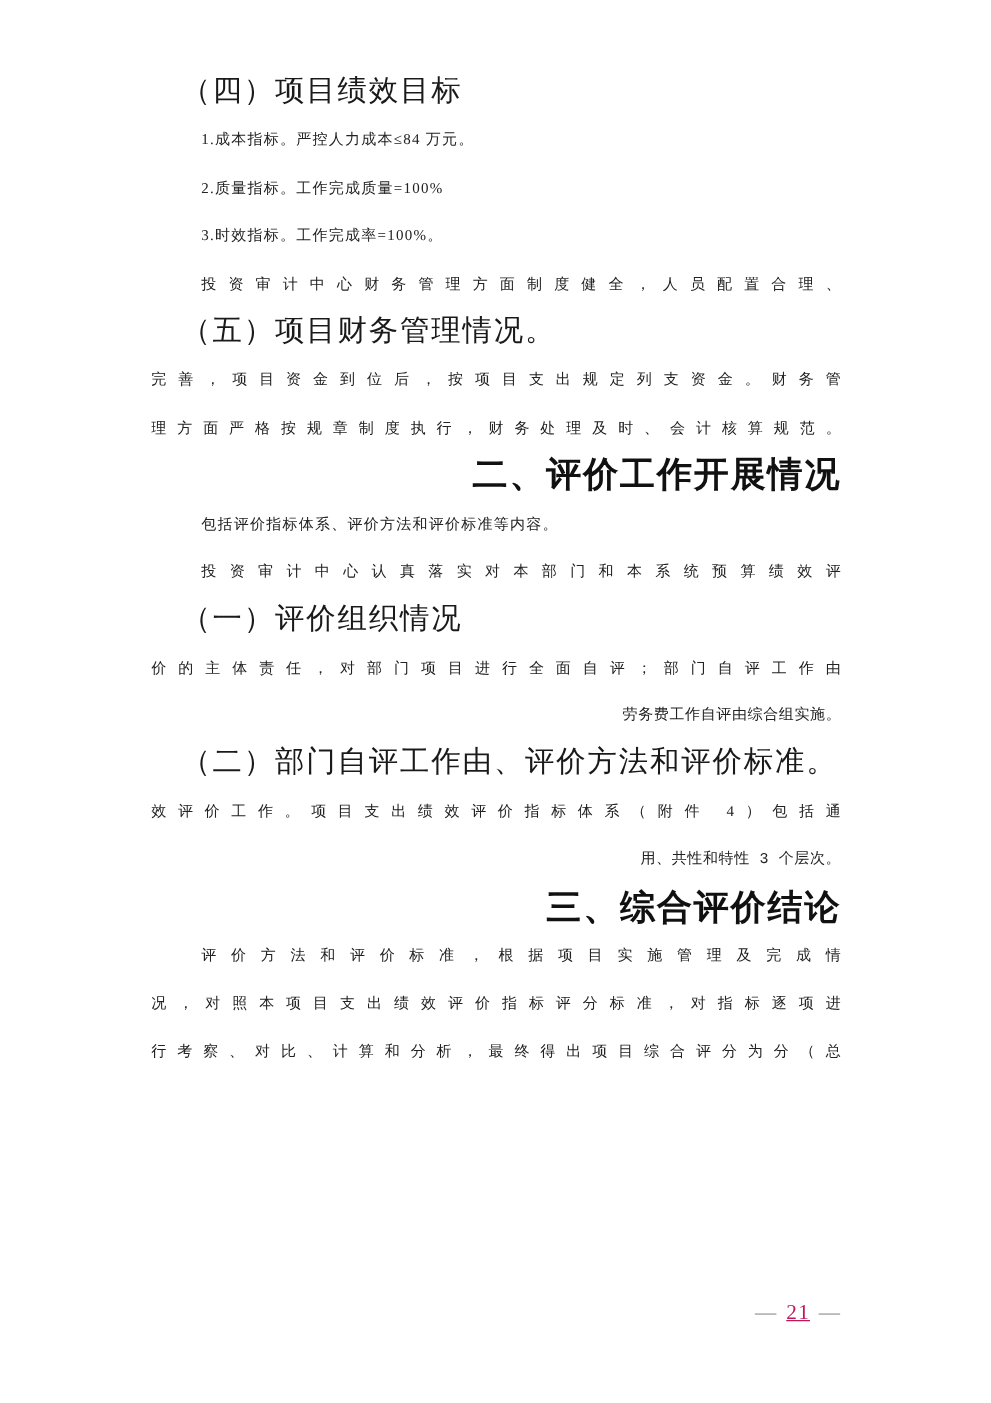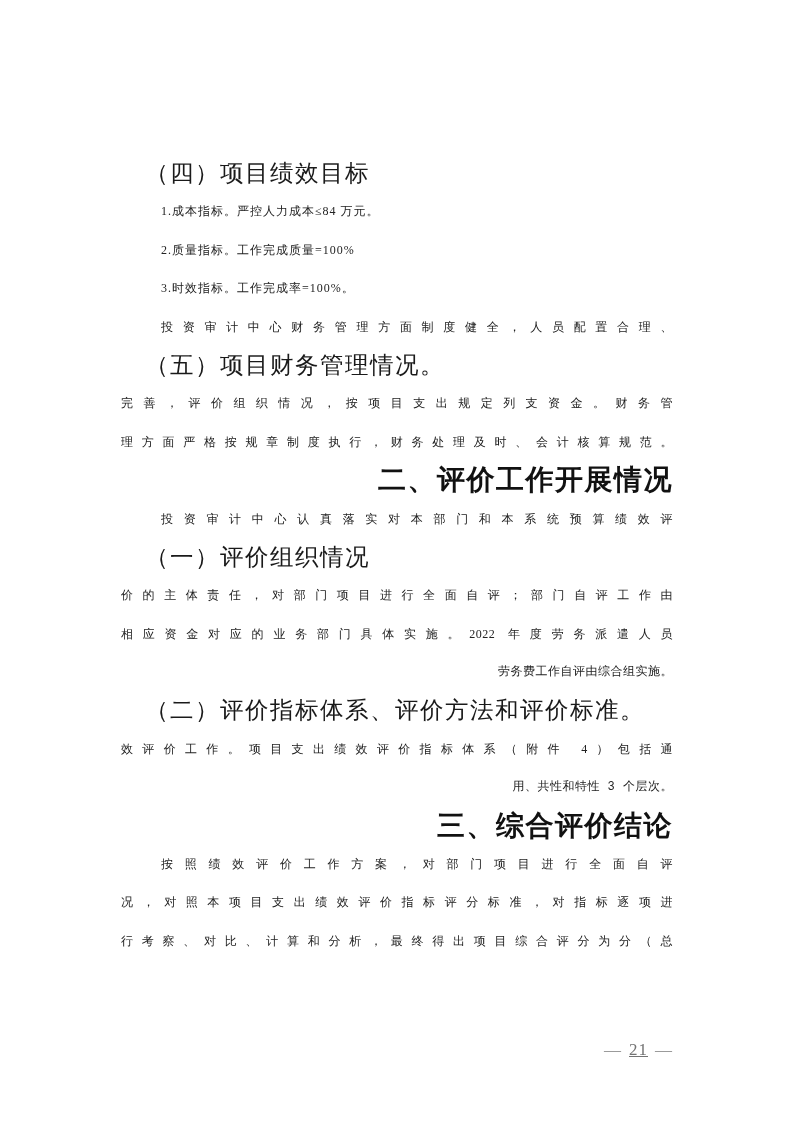--- a/index.html
+++ b/index.html
@@ -13,22 +13,21 @@
     height: 1122px;
     background: #ffffff;
     overflow: hidden;
     font-family: "Liberation Serif", "DejaVu Serif", serif;
   }
   .doc {
     position: absolute;
     left: 121px;
     top: 0;
     width: 552px;
-    padding-top: 106px;
-    margin-top: 48px;
+    padding-top: 54px;
   }
   p.doc-line {
     margin: 0;
     height: 38.4px;
     line-height: 38.4px;
     font-size: 12px;
     color: #222222;
     font-family: "Liberation Serif", "DejaVu Serif", serif;
     overflow: hidden;
     letter-spacing: 0.5px;
@@ -85,50 +84,50 @@
     font-size: 17px;
     color: #2b2b2b;
     letter-spacing: 1px;
     font-family: "Liberation Serif", "DejaVu Serif", serif;
     white-space: pre;
   }
   .page-num .dash {
     color: #8a8a8a;
   }
   .page-num .num {
-    color: #737373;
+    color: #be185d;
     padding: 0 7px;
     text-decoration: underline;
   }
 </style>
 </head>
 <body>
 
 <div class="page">
 
   <main class="doc">
 
   <p class="doc-line sub-heading">（四）项目绩效目标</p>
       <p class="doc-line item">1.成本指标。严控人力成本≤84 万元。</p>
       <p class="doc-line item">2.质量指标。工作完成质量=100%</p>
       <p class="doc-line item">3.时效指标。工作完成率=100%。</p>
       <p class="doc-line body-first">投资审计中心财务管理方面制度健全，人员配置合理、</p>
       <p class="doc-line sub-heading">（五）项目财务管理情况。</p>
-      <p class="doc-line body-full">完善，评价组织情况，按项目支出规定列支资金。财务管</p>
+      <p class="doc-line body-full">完善，项目资金到位后，按项目支出规定列支资金。财务管</p>
       <p class="doc-line body-full">理方面严格按规章制度执行，财务处理及时、会计核算规范。</p>
       <p class="doc-line section-heading">二、评价工作开展情况</p>
+      <p class="doc-line item">包括评价指标体系、评价方法和评价标准等内容。</p>
       <p class="doc-line body-first">投资审计中心认真落实对本部门和本系统预算绩效评</p>
       <p class="doc-line sub-heading">（一）评价组织情况</p>
       <p class="doc-line body-full">价的主体责任，对部门项目进行全面自评；部门自评工作由</p>
-      <p class="doc-line body-full">相应资金对应的业务部门具体实施。2022 年度劳务派遣人员</p>
       <p class="doc-line body-end">劳务费工作自评由综合组实施。</p>
-      <p class="doc-line sub-heading">（二）评价指标体系、评价方法和评价标准。</p>
+      <p class="doc-line sub-heading">（二）部门自评工作由、评价方法和评价标准。</p>
       <p class="doc-line body-full">效评价工作。项目支出绩效评价指标体系（附件 4）包括通</p>
       <p class="doc-line body-end">用、共性和特性 3 个层次。</p>
       <p class="doc-line section-heading alt">三、综合评价结论</p>
-      <p class="doc-line body-first">按照绩效评价工作方案，对部门项目进行全面自评</p>
+      <p class="doc-line body-first">评价方法和评价标准，根据项目实施管理及完成情</p>
       <p class="doc-line body-full">况，对照本项目支出绩效评价指标评分标准，对指标逐项进</p>
       <p class="doc-line body-full">行考察、对比、计算和分析，最终得出项目综合评分为分（总</p>
     </main>
 
   <div class="page-num"><span class="dash">—</span><span class="num">21</span><span class="dash">—</span></div>
 
 </div>
 
 </body></html>

